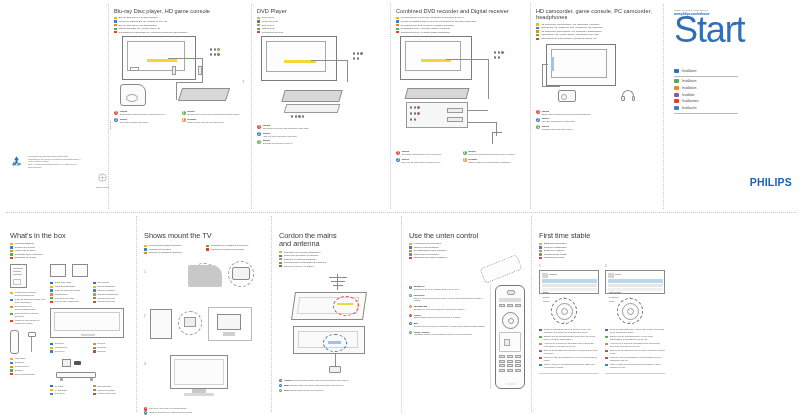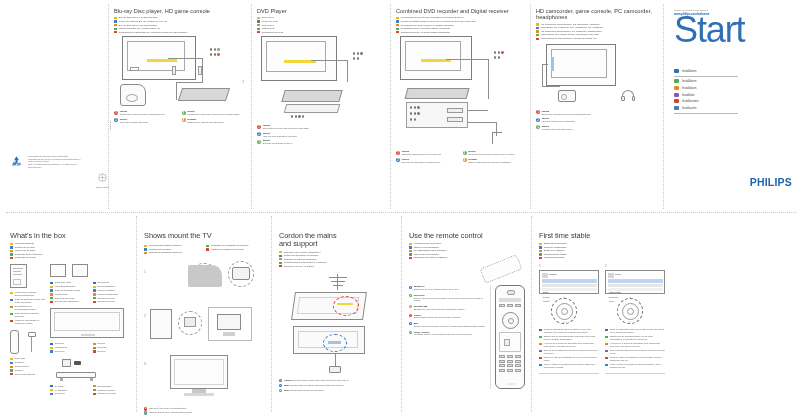--- a/index.html
+++ b/index.html
@@ -795,21 +795,21 @@
       </div>
       <div class="callout">
         <span class="num-circ c-green" style="width:3.4px;height:3.4px;line-height:3.4px;font-size:2.2px;">3</span>
         <span class="ctext">Stand the TV upright on a stable surface.</span>
       </div>
     </div>
   </div>
 
   <div class="panel" style="left:279px; top:232px; width:116px;">
     <div class="h-big">Cordon the mains</div>
-    <div class="h-big">and support</div>
+    <div class="h-big">and antenna</div>
     <div class="langlist">
       <div class="langrow">
           <span class="flag f-de"></span>
           <span class="langtxt">Netzkabel und Antenne anschließen</span>
         </div>
       <div class="langrow">
           <span class="flag f-fr"></span>
           <span class="langtxt">Connexion du secteur et l'antenne</span>
         </div>
       <div class="langrow">
@@ -861,21 +861,21 @@
         <span class="ctext"><span class="cbold">Mains</span> <span>Insert the mains cord into the mains socket at the back of the TV.</span></span>
       </div>
       <div class="callout">
         <span class="num-circ c-green" style="width:3.4px;height:3.4px;line-height:3.4px;font-size:2.2px;">3</span>
         <span class="ctext"><span class="cbold">Power</span> <span>Plug the mains cord into the wall socket.</span></span>
       </div>
     </div>
   </div>
 
   <div class="panel" style="left:409px; top:232px; width:116px;">
-    <div class="h-big">Use the remote control</div>
+    <div class="h-big">Use the unten control</div>
     <div class="langlist">
       <div class="langrow">
           <span class="flag f-de"></span>
           <span class="langtxt">Fernbedienung verwenden</span>
         </div>
       <div class="langrow">
           <span class="flag f-fr"></span>
           <span class="langtxt">Utiliser la télécommande</span>
         </div>
       <div class="langrow">

